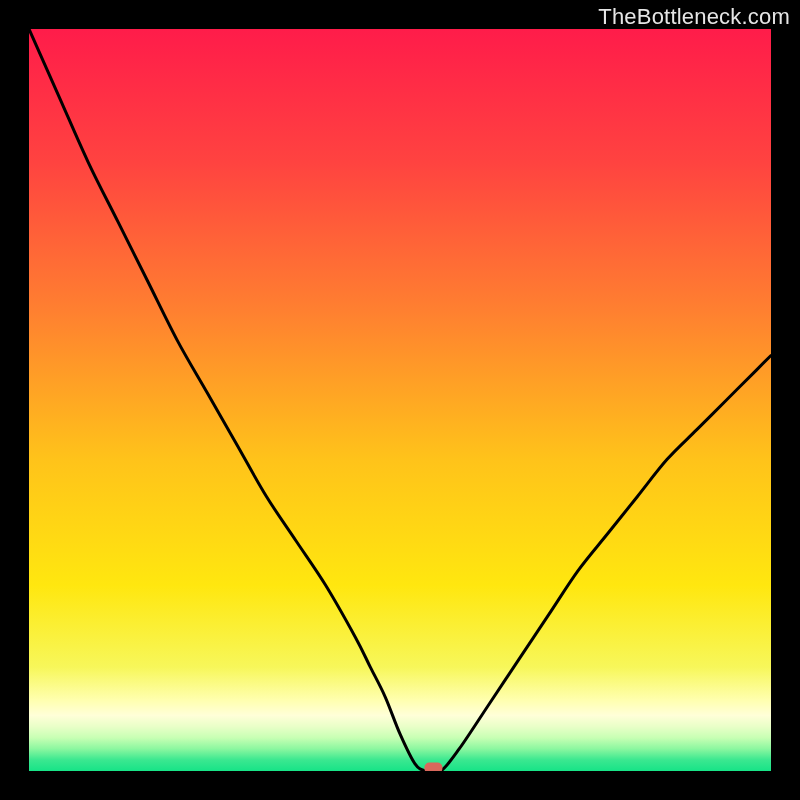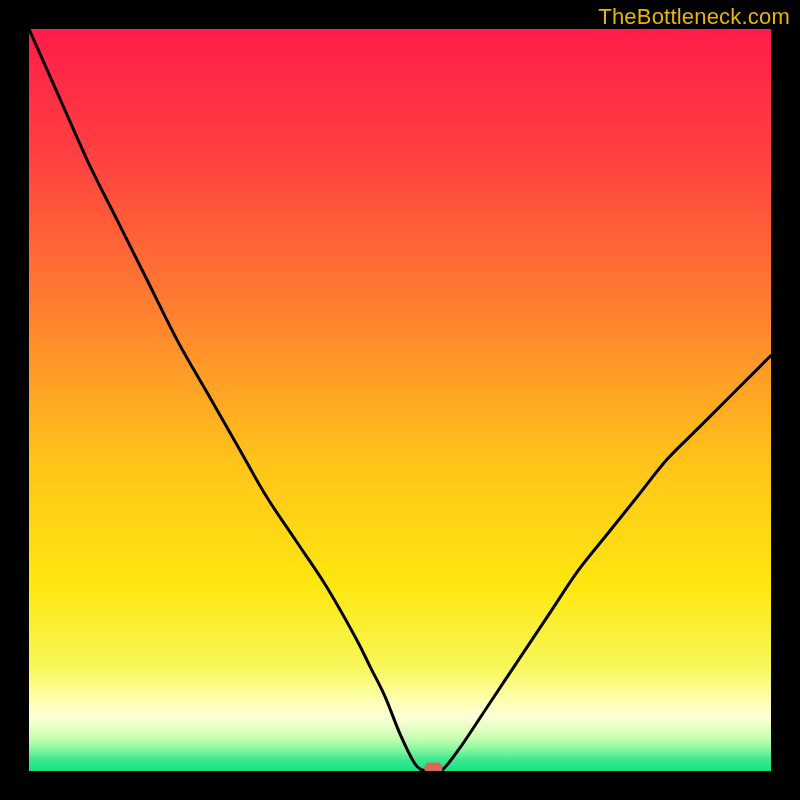--- a/index.html
+++ b/index.html
@@ -22,21 +22,21 @@
     left: 29px;
     top: 29px;
     width: 742px;
     height: 742px;
     
   }
   .watermark {
     position: absolute;
     top: 4px;
     right: 10px;
-    color: #eab308;
+    color: #e5e5e5;
     font-size: 22px;
     font-weight: 500;
     letter-spacing: 0.2px;
     user-select: none;
   }
 </style>
 </head>
 <body>
 
 <div class="frame">

